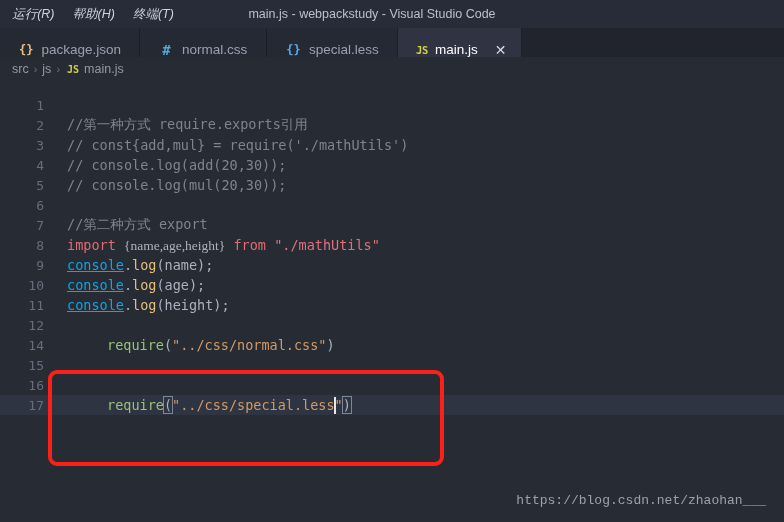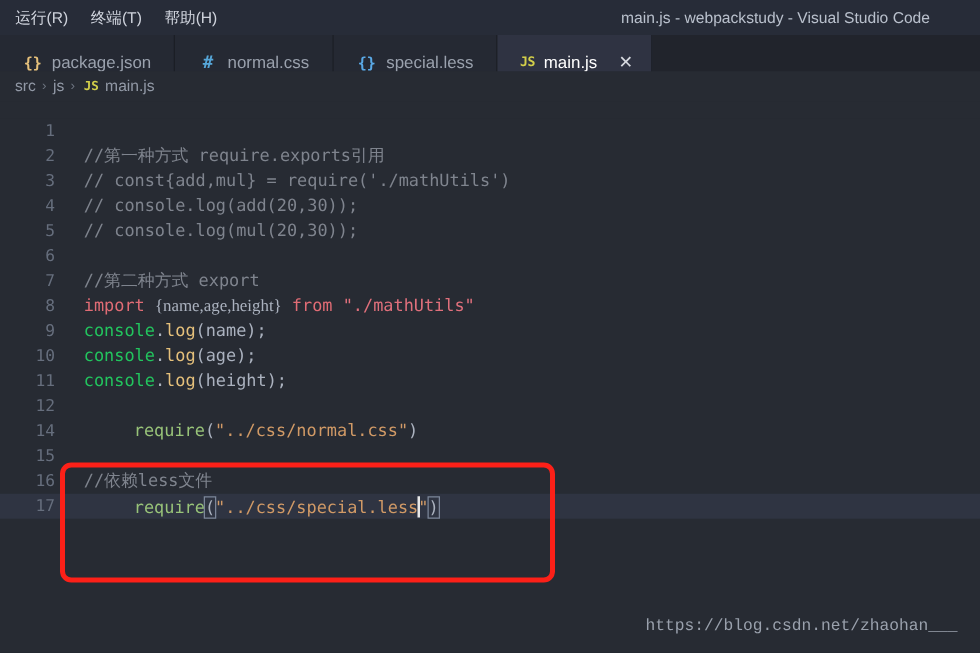--- a/index.html
+++ b/index.html
@@ -22,38 +22,39 @@
   .titlebar {
     position: absolute; left: 0; top: 0;
     width: 784px; height: 28px;
     background: #272c38;
     display: flex; align-items: center;
   }
   .menu {
     display: flex; align-items: center;
     height: 28px;
     padding-left: 0px;
+    font-style: italic;
   }
   .menu-item {
     color: #cfd3dc;
     font-size: 12.5px;
     padding: 0 9px;
     line-height: 28px;
     white-space: nowrap;
   }
   .menu-item.clipped {
     padding-left: 0; padding-right: 7px;
     margin-left: -8px;
     overflow: hidden;
   }
   .window-title {
     position: absolute;
     left: 0; right: 0; top: 0;
     height: 28px; line-height: 28px;
-    text-align: right;
+    text-align: center;
     color: #b9c0cc;
     font-size: 12.5px;
     pointer-events: none;
     padding-right: 40px;
     box-sizing: border-box;
   }
 
   
   .tabbar {
     position: absolute; left: 0; top: 28px;
@@ -147,21 +148,21 @@
     padding-left: 23px;
     flex: 1 1 auto;
     position: relative;
   }
   
   .cmt  { color: #7f848e; }
   .kw   { color: #e06c75; }
   .var  { color: #abb2bf; font-family: Liberation Serif, serif; }
   .str  { color: #e0707c; }
   .str2 { color: #d19a66; }
-  .obj  { color: #22c55e; }
+  .obj  { color: #0ea5e9; text-decoration: underline; }
   .fn   { color: #e5c07b; }
   .grn  { color: #98c379; margin-left: 40px; }
   .pun  { color: #abb2bf; }
   .brk  { color: #abb2bf; outline: 1px solid #7c8699; }
   .caret {
     display: inline-block;
     width: 2px; height: 17px;
     background: #e8e8e8;
     vertical-align: -4px;
     margin: 0 -1px;
@@ -189,22 +190,22 @@
 </style>
 </head>
 <body>
 
 <div id="app">
 
   <div class="titlebar">
     <div class="menu">
       <div class="menu-item clipped">)</div>
       <div class="menu-item">运行(R)</div>
+      <div class="menu-item">帮助(H)</div>
       <div class="menu-item">终端(T)</div>
-      <div class="menu-item">帮助(H)</div>
     </div>
     <div class="window-title">main.js - webpackstudy - Visual Studio Code</div>
   </div>
 
   <div class="tabbar">
 
     <div class="tab" style="width:140px;">
       <span class="tab-icon icon-json">{}</span>
       <span class="tab-label">package.json</span>
     </div>
@@ -305,21 +306,20 @@
       <span class="ltext"><span class="grn">require</span><span class="pun">(</span><span class="str2">"../css/normal.css"</span><span class="pun">)</span></span>
     </div>
 
     <div class="code-line">
       <span class="lnum">15</span>
       <span class="ltext"></span>
     </div>
 
     <div class="code-line">
       <span class="lnum">16</span>
-      <span class="ltext"><span class="cmt">//依赖less文件</span></span>
     </div>
 
     <div class="code-line active-line">
       <span class="lnum">17</span>
       <span class="ltext"><span class="grn">require</span><span class="brk">(</span><span class="str2">"../css/special.less</span><span class="caret"></span><span class="str2">"</span><span class="brk">)</span></span>
     </div>
 
   </div>
 
   <div class="redbox"></div>

